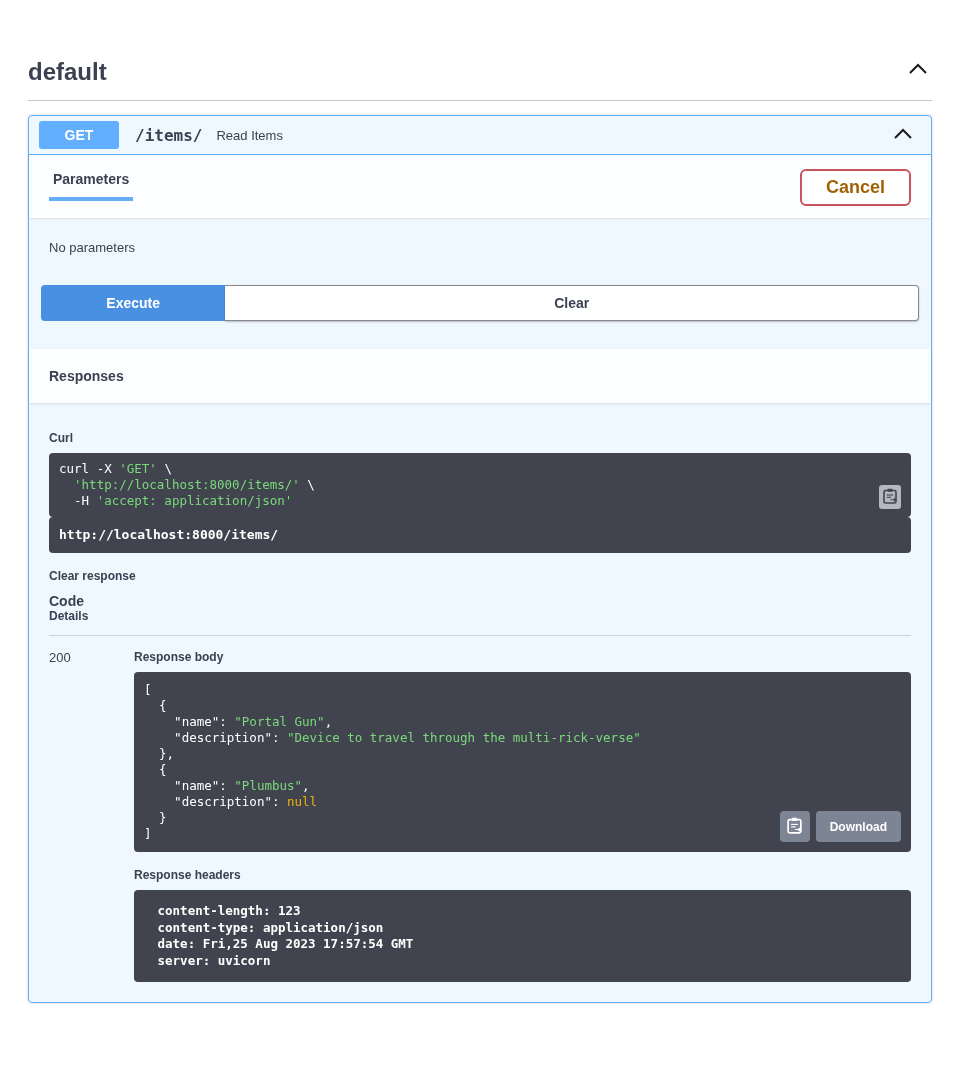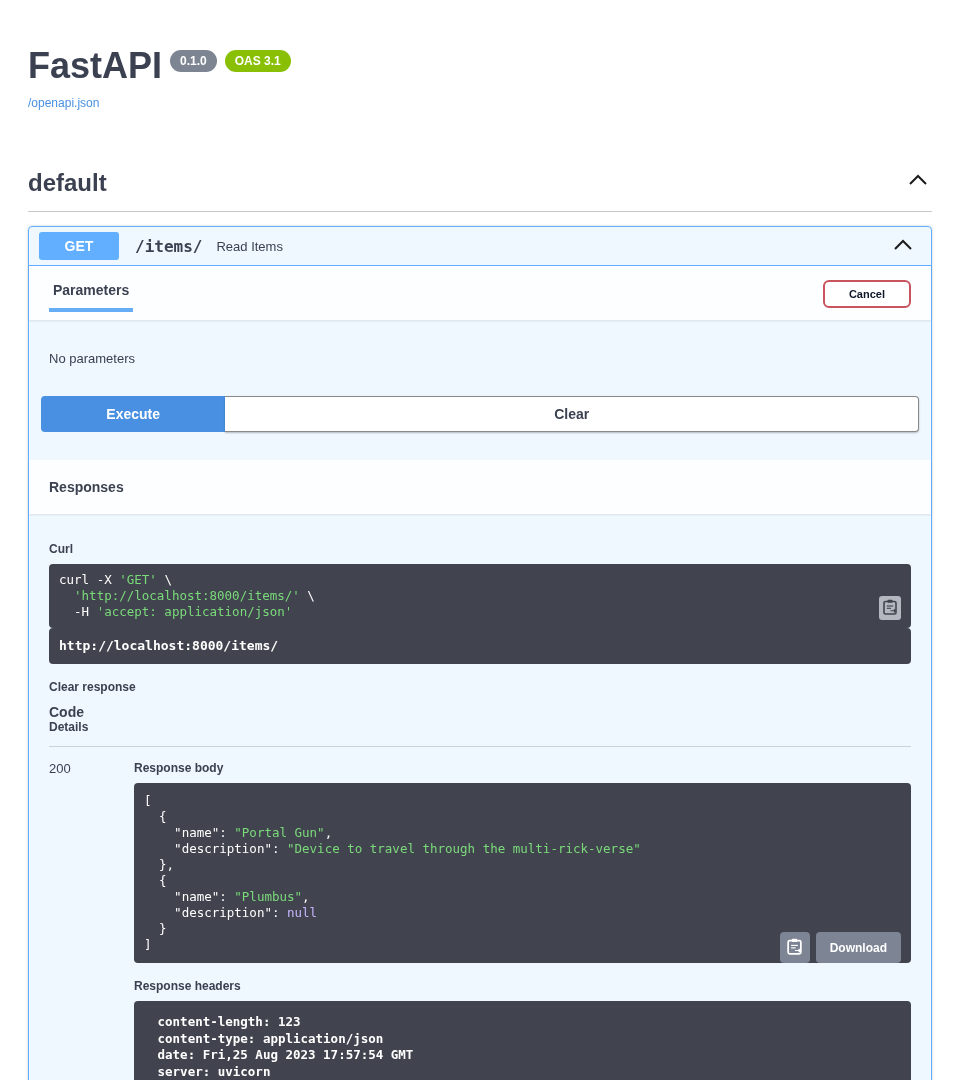--- a/index.html
+++ b/index.html
@@ -41,27 +41,27 @@
              color: #3b4151; margin-left: 16px; }
   .op-summary-text { font-size: 13px; color: #3b4151; margin-left: 14px; }
   .opblock-summary .chev-btn { margin-left: auto; margin-right: 4px; }
 
   
   .opblock-section-header { background: rgba(255,255,255,.8); padding: 14px 20px 0 20px;
                             display: flex; align-items: flex-start; justify-content: space-between;
                             box-shadow: 0 1px 2px rgba(0,0,0,.1); }
   .tab-item { font-size: 14px; font-weight: bold; color: #3b4151;
               padding: 2px 4px 10px 4px; border-bottom: 4px solid #65aef7; }
-  .btn-cancel { background: #fff; border: 2px solid #c9545e; color: #0f172a; font-weight: bold;
-                font-size: 11px; padding: 6px 24px; border-radius: 6px; cursor: pointer; margin-bottom: 12px; }
+  .btn-cancel { background: #fff; border: 2px solid #c9545e; color: #a16207; font-weight: bold;
+                font-size: 18px; padding: 6px 24px; border-radius: 6px; cursor: pointer; margin-bottom: 12px; }
   .responses-header { background: rgba(255,255,255,.8); padding: 18px 20px; margin-top: 0;
                       box-shadow: 0 1px 2px rgba(0,0,0,.1); }
   .responses-header .hdr-label { font-size: 14px; font-weight: bold; color: #3b4151; }
 
-  .opblock-body-pad { padding: 31px 20px 30px 20px; }
+  .opblock-body-pad { padding: 22px 20px 30px 20px; }
   .no-params { font-size: 13px; color: #3b4151; }
 
   
   .execute-wrapper { display: flex; margin: 0 12px; padding-bottom: 28px; }
   .btn-execute { flex: 0 0 21%; background: #4990e2; border: none; color: #fff; font-weight: bold;
                  font-size: 14px; padding: 9px 9px; border-radius: 4px 0 0 4px; cursor: pointer; }
   .btn-clear { flex: 1; background: #fff; border: 1px solid #888; border-left: none; color: #3b4151;
                font-weight: bold; font-size: 14px; padding: 9px 0; border-radius: 0 4px 4px 0;
                cursor: pointer; box-shadow: 0 1px 2px rgba(0,0,0,.25); }
 
@@ -69,30 +69,30 @@
   .responses-inner { padding: 20px; }
   .block-label { font-size: 12px; font-weight: bold; color: #3b4151; margin-bottom: 8px; }
   .mt8  { margin-top: 8px; }
   .mt14 { margin-top: 16px; }
 
   .dark-block { background: #41444e; border-radius: 4px; padding: 8px 10px; position: relative;
                 font-family: "DejaVu Sans Mono", monospace; font-size: 12.5px; line-height: 16px;
                 color: #fff; }
   .dark-block .code { white-space: pre; }
   .tok-string { color: #7ada7a; }
-  .tok-null { color: #c4b5fd; }
+  .tok-null { color: #eab308; }
   .tok-plain { color: #ffffff; }
 
   .request-url-block { padding: 10px 10px; font-weight: bold; font-size: 13px; min-height: 32px; }
   .headers-block { padding: 13px 16px; font-weight: bold; white-space: pre; line-height: 16.5px; }
 
   .copy-btn-small { position: absolute; right: 10px; bottom: 8px; width: 22px; height: 24px;
                     background: #b4b7bf; border: none; border-radius: 3px; color: #41444e;
                     display: flex; align-items: center; justify-content: center; cursor: pointer; }
-  .body-actions { position: absolute; right: 10px; bottom: 0; display: flex; gap: 6px; }
+  .body-actions { position: absolute; right: 10px; bottom: 10px; display: flex; gap: 6px; }
   .copy-btn-big { width: 30px; height: 31px; background: #7d8493; border: none; border-radius: 4px;
                   color: #fff; display: flex; align-items: center; justify-content: center; cursor: pointer; }
   .btn-download { background: #7d8493; border: none; color: #fff; font-weight: bold; font-size: 12px;
                   padding: 8px 14px; border-radius: 4px; cursor: pointer; font-family: "Liberation Sans", sans-serif; }
 
   
   .live-table { margin-top: 10px; }
   .live-table-head { display: flex; padding-bottom: 12px; border-bottom: 1px solid rgba(59,65,81,.2); flex-direction: column; }
   .col-code { width: 85px; }
   .code-hdr { font-size: 14px; font-weight: bold; }
@@ -100,28 +100,20 @@
   .live-row { display: flex; padding-top: 14px; }
   .status-code { font-size: 13px; }
   .col-details { flex: 1; }
   .response-body-block { padding: 10px 10px; min-height: 178px; }
 </style>
 </head>
 <body>
 
 <div class="wrapper">
 
-  <div class="info">
-    <div class="title-row">
-      <h1 class="api-title">FastAPI</h1>
-      <span class="badge version">0.1.0</span>
-      <span class="badge oas">OAS 3.1</span>
-    </div>
-    <a href="#" class="spec-link">/openapi.json</a>
-  </div>
 
   <div class="tag-header">
     <span class="tag-title">default</span>
     <button class="chev-btn">
       <span>
         <svg width="20" height="14" viewBox="0 0 20 14">
             <polyline points="2,11 10,3 18,11" fill="none" stroke="#1b1b1b" stroke-width="2"></polyline>
           </svg>
       </span>
     </button>

